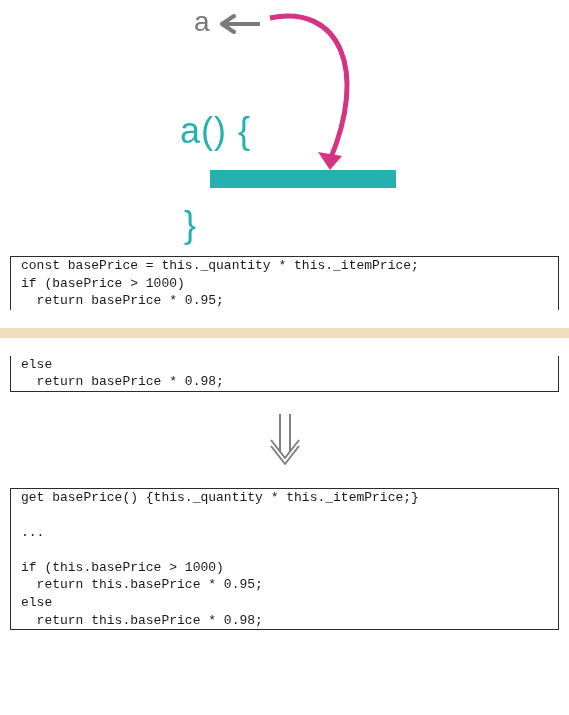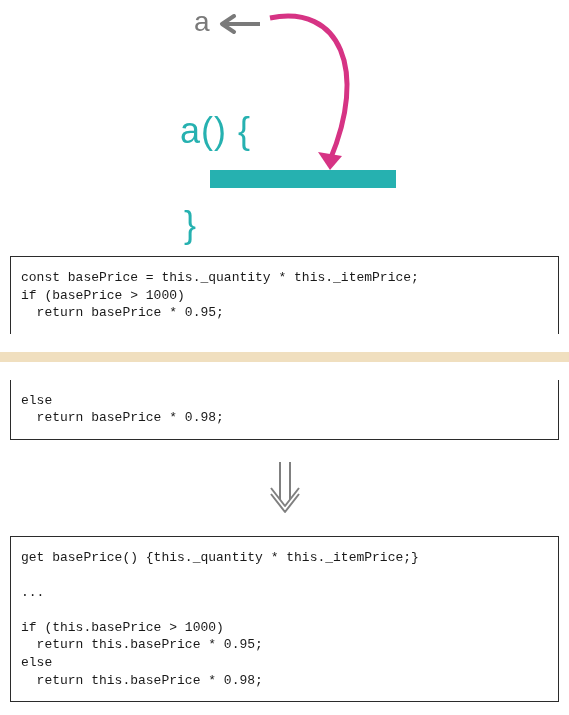--- a/index.html
+++ b/index.html
@@ -39,21 +39,21 @@
   .teal-bar {
     position: absolute;
     background: #26b1b0;
   }
   .curve-arrow {
     position: absolute;
   }
   .code-box {
     border: 1px solid #2b2b2b;
     margin: 6px 10px;
-    padding: 12px 10px;
+    padding: 0 10px;
     font-family: "Consolas", "Menlo", "Courier New", monospace;
     font-size: 13px;
     line-height: 1.35;
     color: #1a1a1a;
     white-space: pre;
     overflow: hidden;
   }
   .sep-bar {
     height: 10px;
     background: #f0dfbf;

